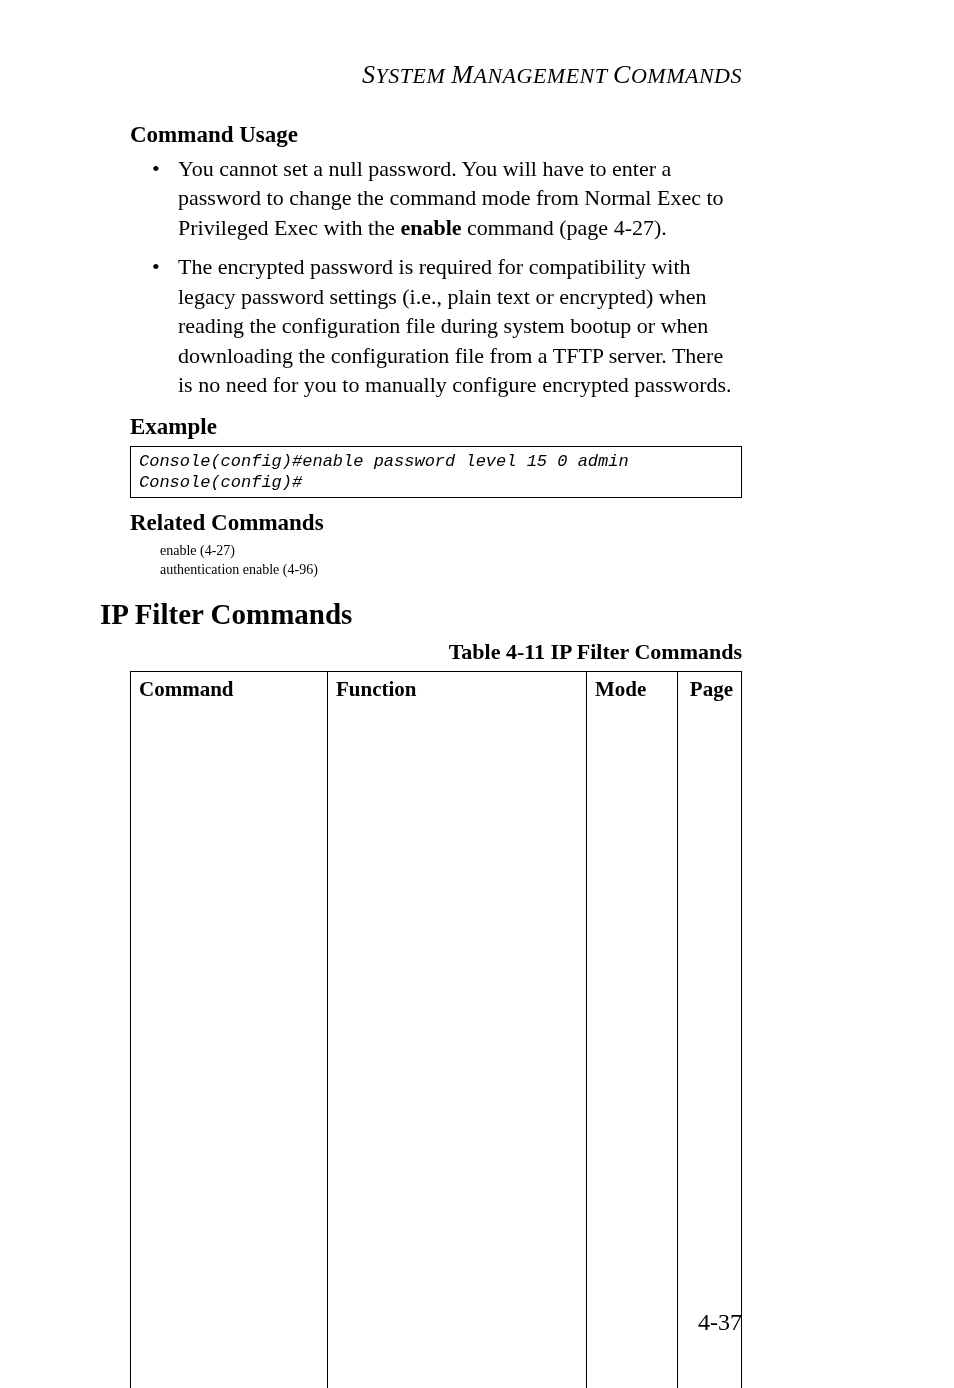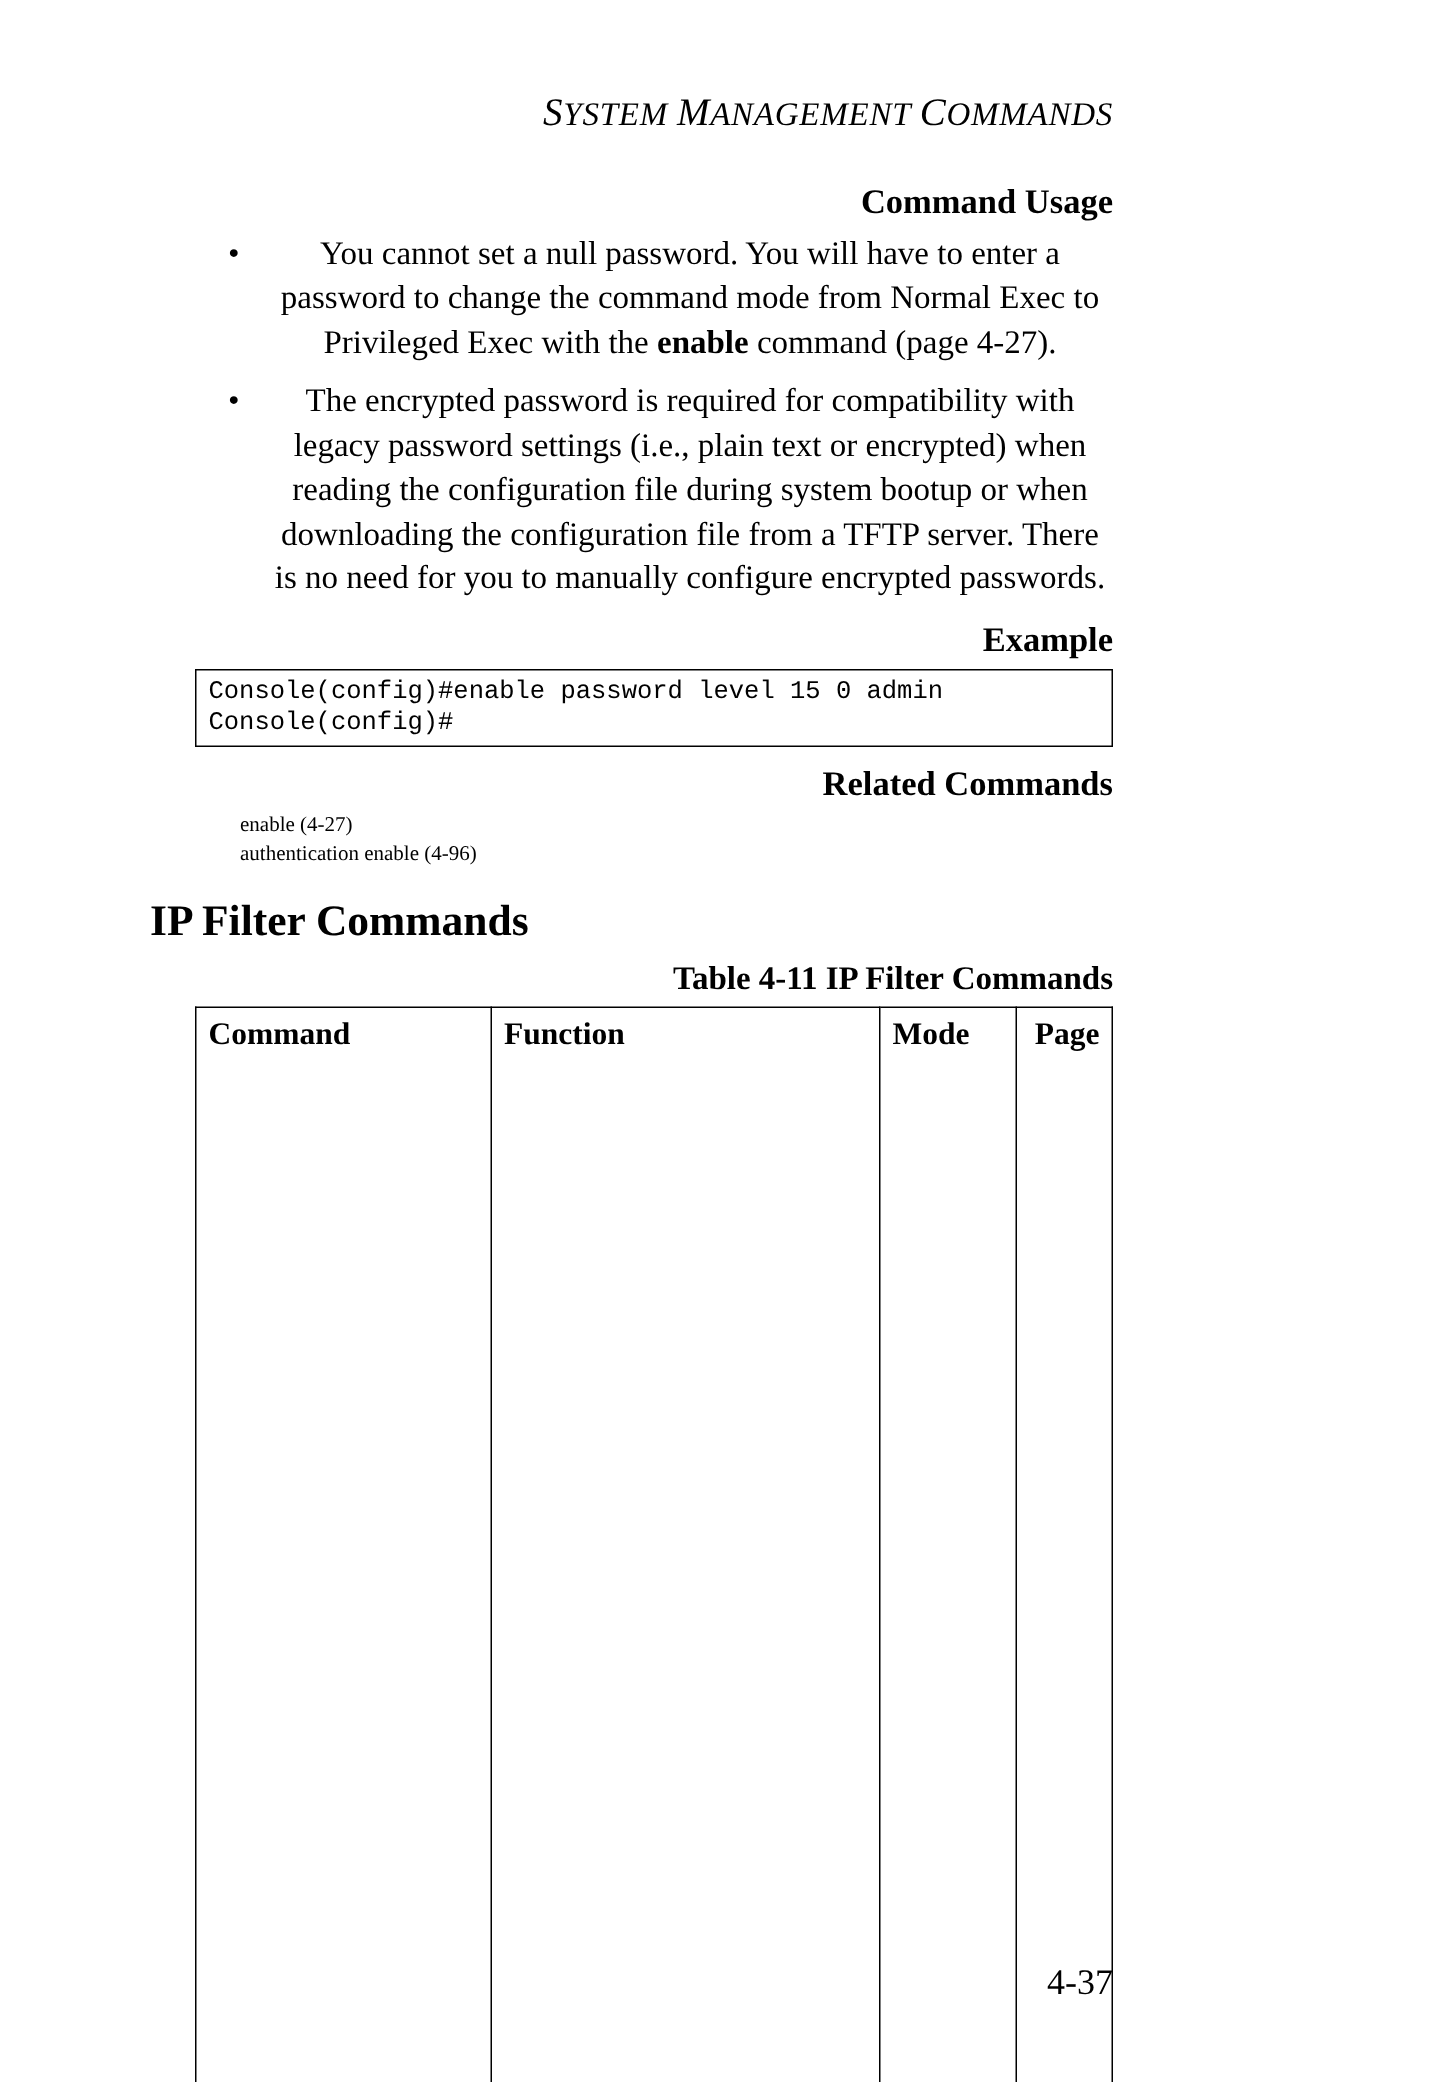--- a/index.html
+++ b/index.html
@@ -28,52 +28,51 @@
     font-size: 26px;
     font-style: italic;
   }
   .runhead-word {
     white-space: nowrap;
   }
   .h3 {
     font-weight: bold;
     font-size: 23px;
     margin: 12px 0 6px 0;
-    text-align: right;
   }
   .bullet-list {
     margin: 0 0 14px 0;
     padding: 0 0 0 48px;
     font-size: 22px;
     line-height: 1.34;
   }
   .bullet-list li {
     margin-bottom: 10px;
     list-style: none;
     position: relative;
-    text-align: center;
   }
   .bullet-list li::before {
     content: "•";
     position: absolute;
     left: -26px;
     top: 0;
     font-size: 22px;
   }
   .bold {
     font-weight: bold;
   }
   .code-block {
     border: 1px solid #000;
     font-family: "Courier New", Courier, monospace;
     font-size: 17px;
     padding: 4px 8px;
     margin: 4px 0 8px 0;
     white-space: pre;
     line-height: 1.25;
+    font-style: italic;
   }
   .indent-block {
     margin: 4px 0 6px 30px;
     font-size: 14px;
     line-height: 1.35;
   }
   .h2 {
     font-weight: bold;
     font-size: 29px;
     margin: 18px 0 4px -30px;

